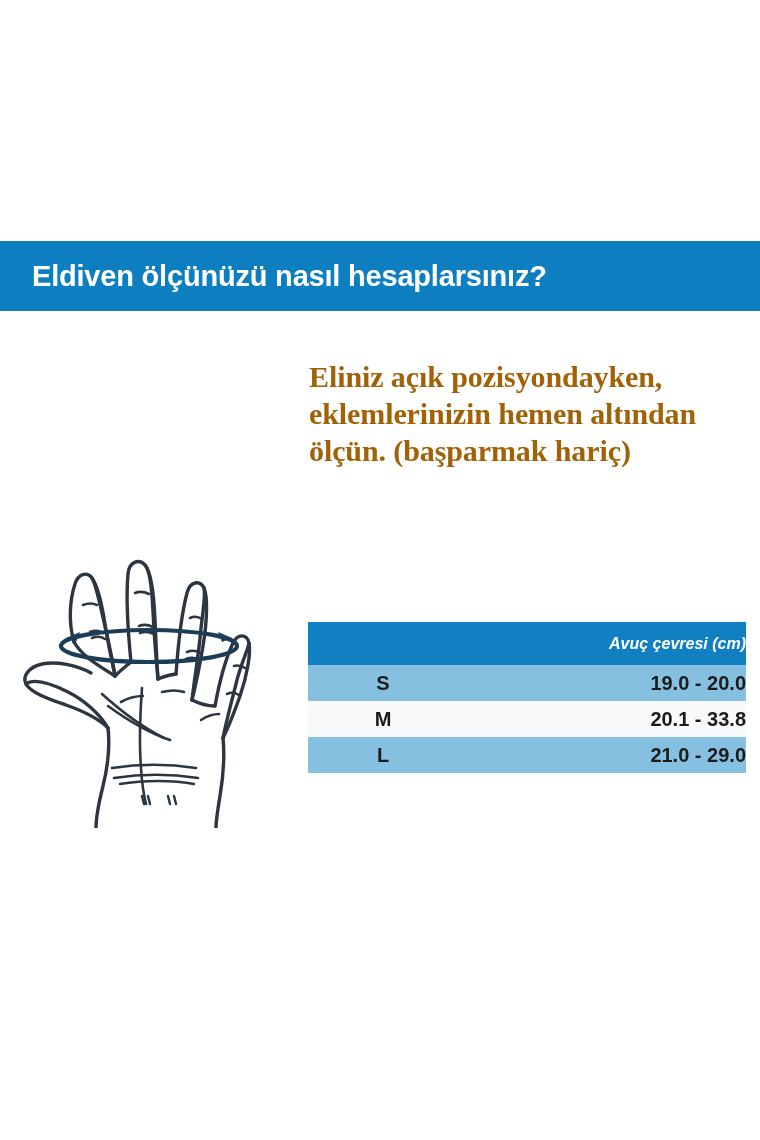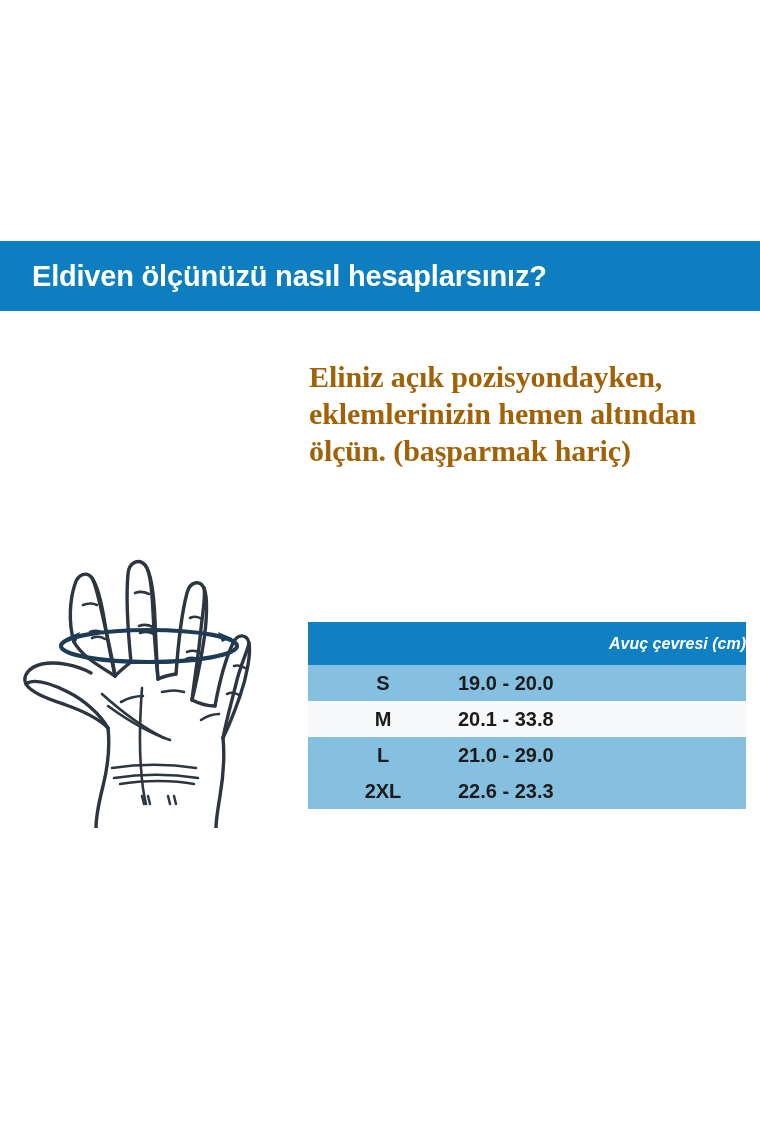--- a/index.html
+++ b/index.html
@@ -102,21 +102,21 @@
   .size-table tbody tr.odd  td { background: #86c0e0; }
   .size-table tbody tr.even td { background: #f7f9fa; }
 
   .td-size {
     text-align: center;
     font-weight: normal;
     font-size: 21px;
     color: #2a2a2a;
   }
   .td-val {
-    text-align: left;
+    text-align: right;
     padding-right: 36px;
     color: #13202b;
     white-space: nowrap;
   }
 </style>
 </head>
 <body>
 
 <div class="banner">
   <div class="banner-title">Eldiven ölçünüzü nasıl hesaplarsınız?</div>
@@ -220,18 +220,14 @@
       <td class="td-val">19.0 - 20.0</td>
     </tr>
     <tr class="even">
       <td class="td-size">M</td>
       <td class="td-val">20.1 - 33.8</td>
     </tr>
     <tr class="odd">
       <td class="td-size">L</td>
       <td class="td-val">21.0 - 29.0</td>
     </tr>
-    <tr class="odd">
-      <td class="td-size">2XL</td>
-      <td class="td-val">22.6 - 23.3</td>
-    </tr>
   </tbody>
 </table>
 
 </body></html>

